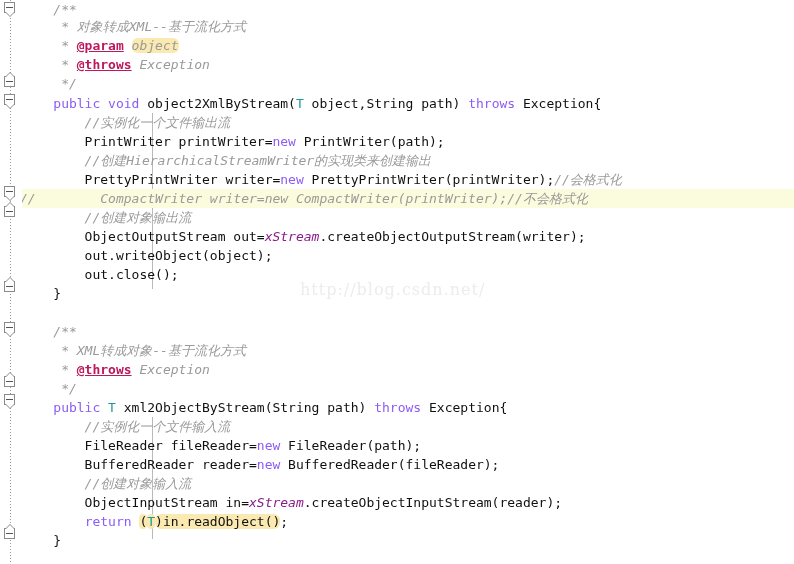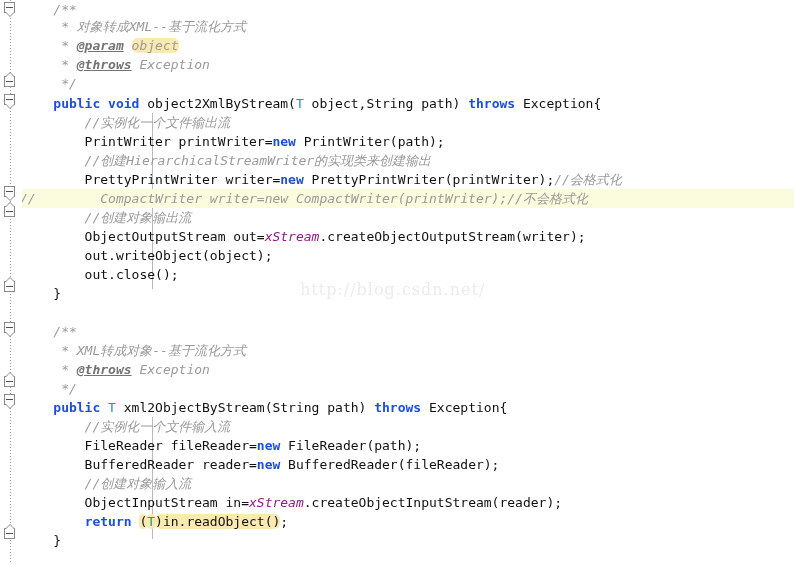--- a/index.html
+++ b/index.html
@@ -138,25 +138,25 @@
 
   
   .indent-guide {
     position: absolute;
     width: 1px;
     background: #b9b9b9;
     z-index: 1;
   }
 
   
-  .kw      { color: #1d4ed8; font-weight: bold; }
+  .kw      { color: #8b5cf6; font-weight: normal; }
   .plain   { color: #101010; }
   .cmt     { color: #9a9a9a; font-style: italic; }
   .jdoc    { color: #9a9a9a; font-style: italic; }
-  .jtag    { color: #737373; font-style: italic; font-weight: bold; text-decoration: underline; }
+  .jtag    { color: #be185d; font-weight: bold; text-decoration: underline; }
   .field   { color: #8b1a8b; font-style: italic; }
   .typevar { color: #1a9a9a; }
   .mark    { background: #fae9b0; border-radius: 6px; }
 
   
   #watermark {
     position: absolute;
     left: 300px;
     top: 280px;
     font-family: "DejaVu Serif", "Liberation Serif", serif;

